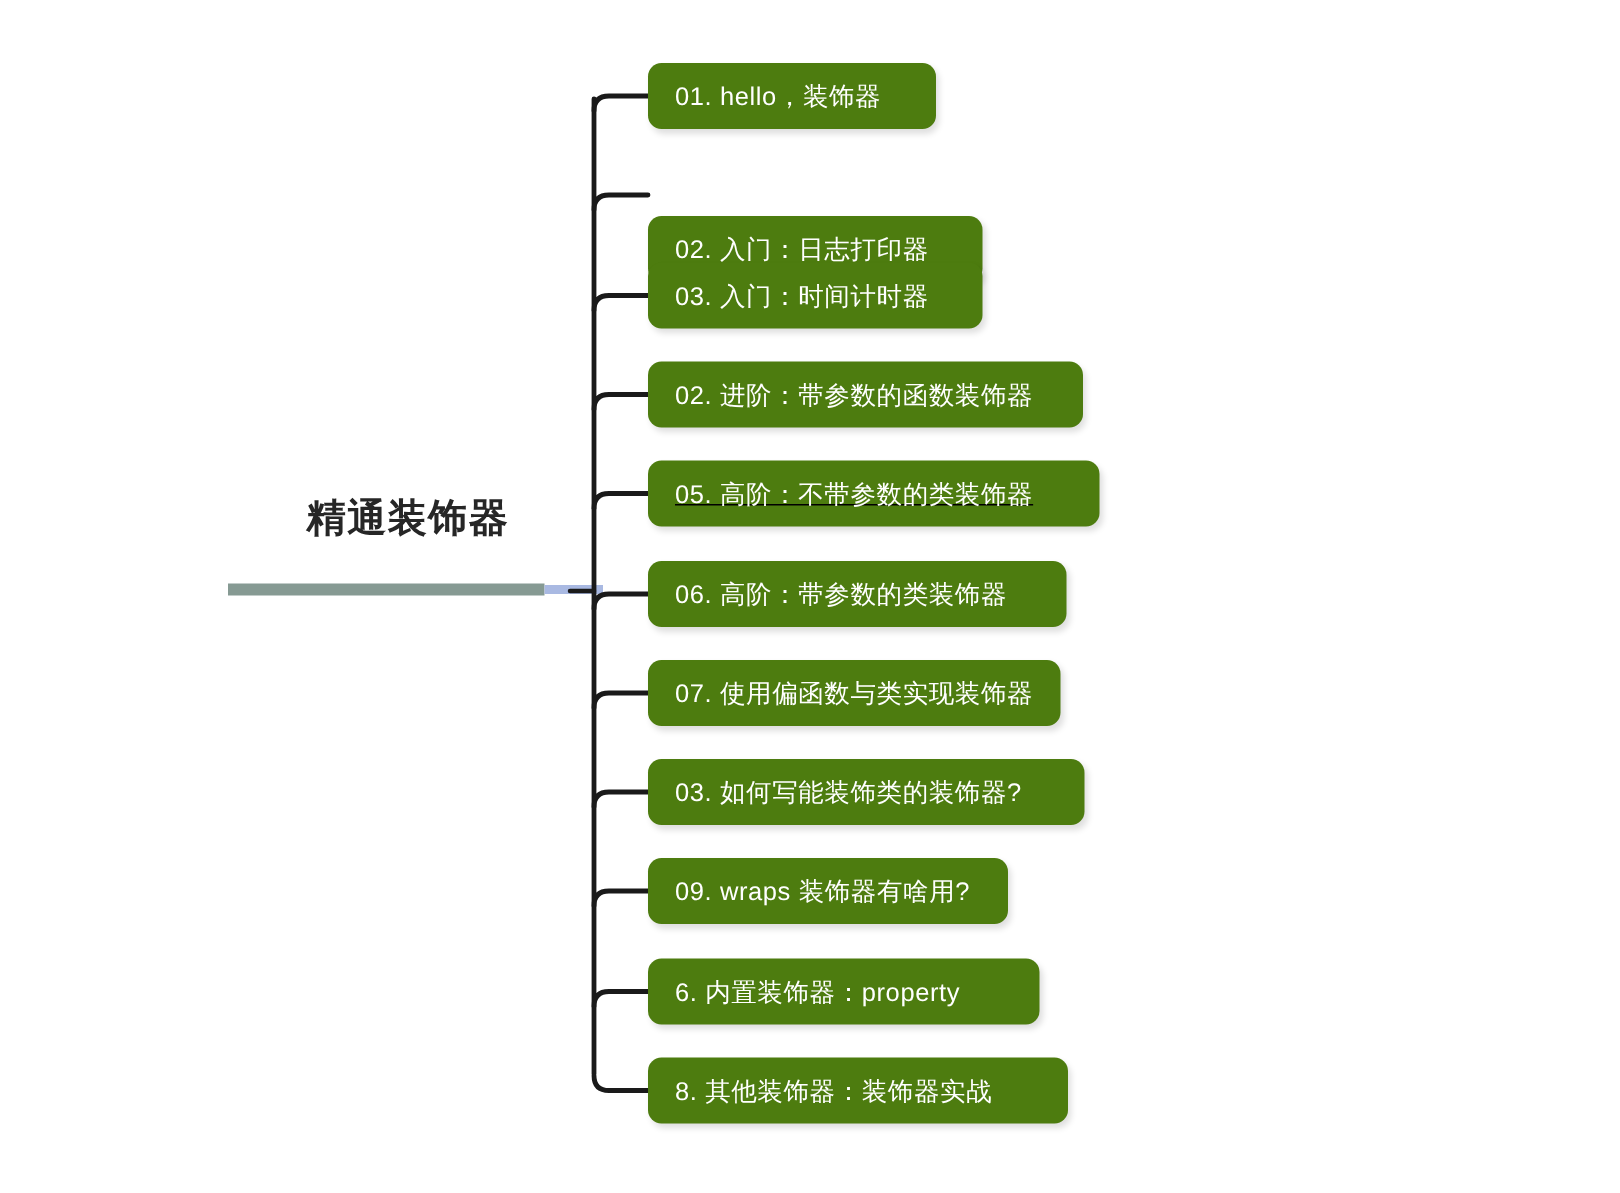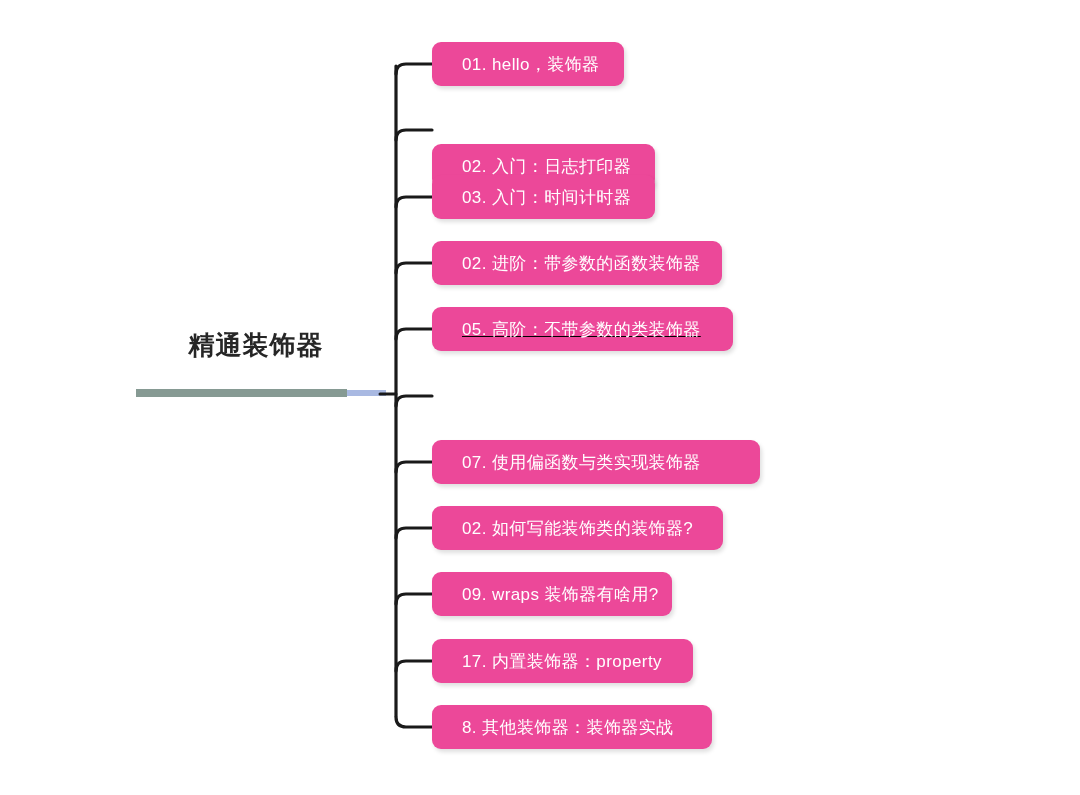--- a/index.html
+++ b/index.html
@@ -14,21 +14,21 @@
     position: relative;
     width: 1080px;
     height: 795px;
     background: #ffffff;
     overflow: hidden;
   }
 
   
   #root-node {
     position: absolute;
-    left: 136px;
+    left: 152px;
     top: 325px;
     width: 250px;
     height: 75px;
   }
   #root-title {
     position: absolute;
     left: 0;
     top: 0;
     width: 240px;
     text-align: center;
@@ -71,26 +71,26 @@
     width: 1080px;
     height: 795px;
     pointer-events: none;
   }
 
   
   .topic-box {
     position: absolute;
     height: 44px;
     border-radius: 9px;
-    background: #ec4899;
+    background: #4d7c0f;
     box-shadow: 2px 3px 4px rgba(0, 0, 0, 0.13);
     display: flex;
     align-items: center;
     box-sizing: border-box;
-    padding-left: 30px;
+    padding-left: 18px;
     padding-right: 18px;
   }
   .topic-label {
     color: #ffffff;
     font-size: 17px;
     font-weight: 500;
     white-space: nowrap;
     letter-spacing: 0.4px;
   }
 </style>
@@ -136,29 +136,32 @@
   </div>
   <div class="topic-box" style="left:432px; top:175px; width:223px;align-items:center;">
     <span class="topic-label">03. 入门：时间计时器</span>
   </div>
   <div class="topic-box" style="left:432px; top:241px; width:290px;">
     <span class="topic-label">02. 进阶：带参数的函数装饰器</span>
   </div>
   <div class="topic-box" style="left:432px; top:307px; width:301px;text-decoration:underline;">
     <span class="topic-label">05. 高阶：不带参数的类装饰器</span>
   </div>
-  <div class="topic-box" style="left:432px; top:440px; width:328px;">
+  <div class="topic-box" style="left:432px; top:374px; width:279px;">
+    <span class="topic-label">06. 高阶：带参数的类装饰器</span>
+  </div>
+  <div class="topic-box" style="left:432px; top:440px; width:275px;">
     <span class="topic-label">07. 使用偏函数与类实现装饰器</span>
   </div>
   <div class="topic-box" style="left:432px; top:506px; width:291px;">
-    <span class="topic-label">02. 如何写能装饰类的装饰器?</span>
+    <span class="topic-label">03. 如何写能装饰类的装饰器?</span>
   </div>
   <div class="topic-box" style="left:432px; top:572px; width:240px;">
     <span class="topic-label">09. wraps 装饰器有啥用?</span>
   </div>
   <div class="topic-box" style="left:432px; top:639px; width:261px;">
-    <span class="topic-label">17. 内置装饰器：property</span>
+    <span class="topic-label">6. 内置装饰器：property</span>
   </div>
   <div class="topic-box" style="left:432px; top:705px; width:280px;">
     <span class="topic-label">8. 其他装饰器：装饰器实战</span>
   </div>
 
 </div>
 
 </body></html>

